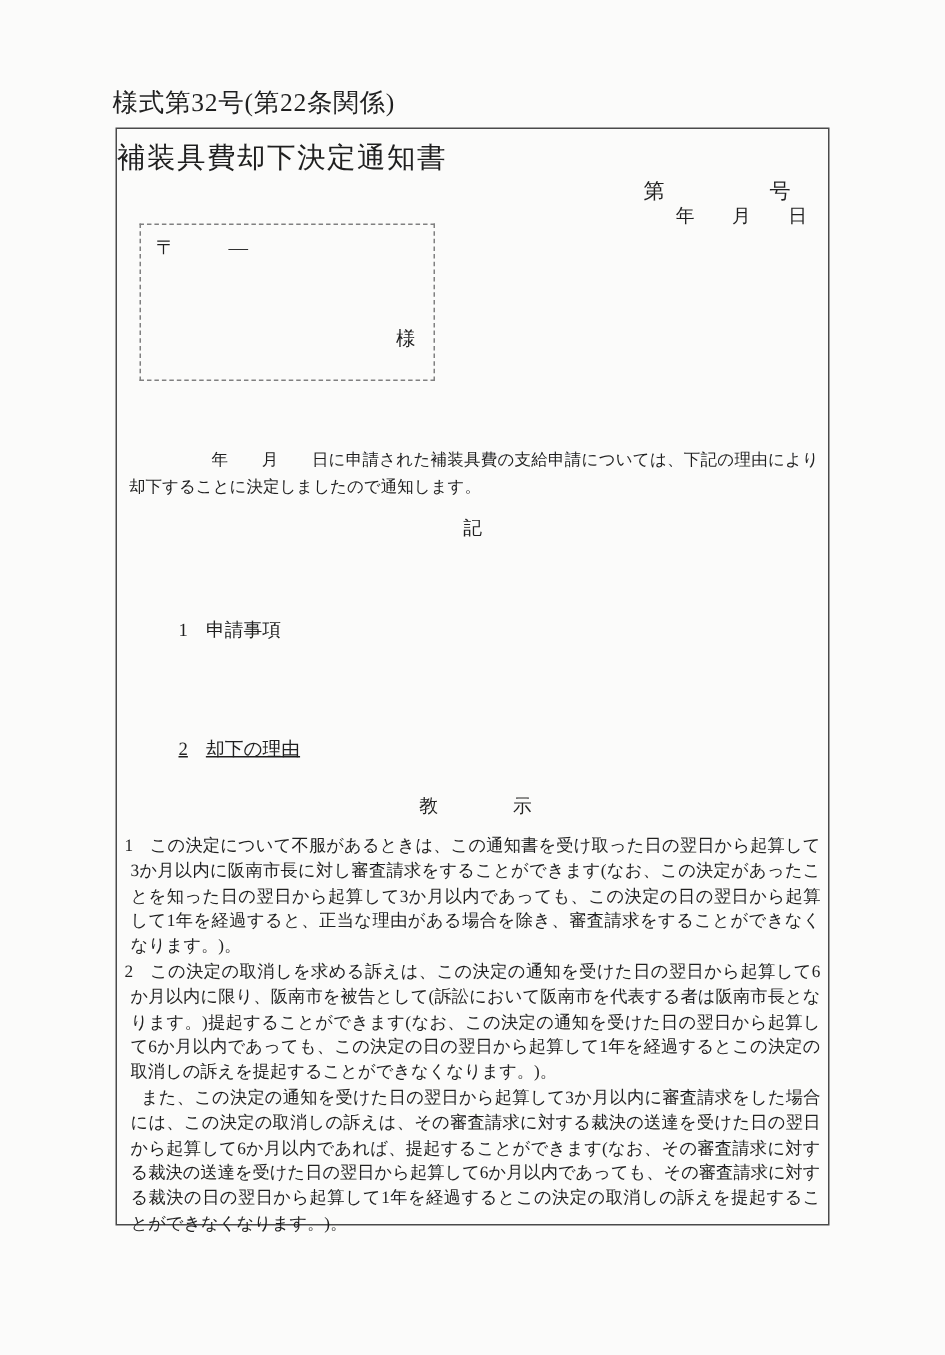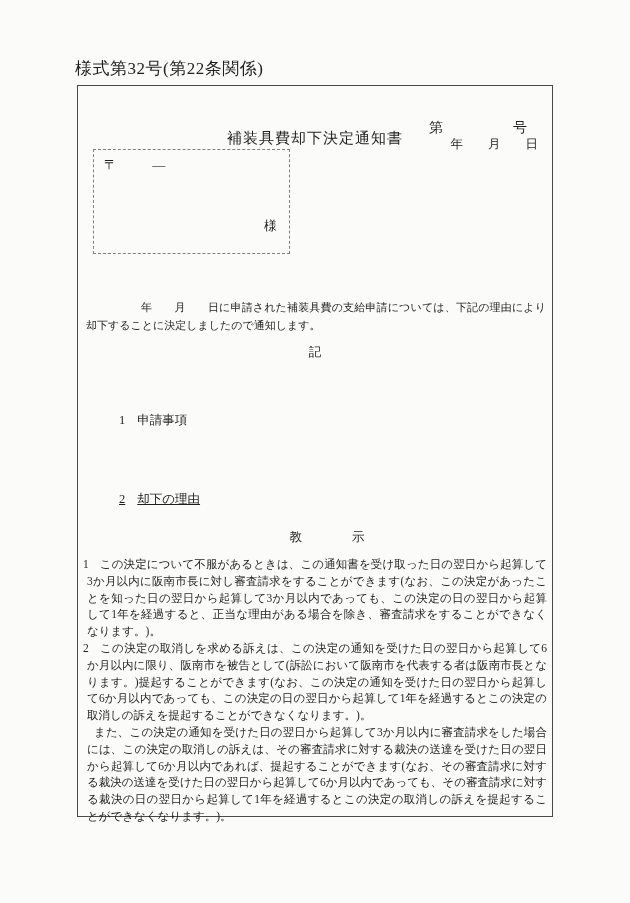--- a/index.html
+++ b/index.html
@@ -29,24 +29,23 @@
     width: 474px;
     height: 730px;
     border: 1px solid #4a4a4a;
     background: transparent;
   }
   .doc-title {
     position: absolute;
     top: 6px;
     left: 0;
     width: 100%;
-    text-align: center;
-    font-size: 15px;
+    text-align: left;
+    font-size: 19px;
     letter-spacing: 1px;
-    margin-top: 37px;
   }
   .doc-number {
     position: absolute;
     top: 33px;
     right: 25px;
     font-size: 14px;
   }
   .doc-date {
     position: absolute;
     top: 50px;
@@ -117,21 +116,21 @@
   .record-item {
     position: absolute;
     left: 41px;
     font-size: 12.5px;
     margin-top: 36px;
   }
   .record-item .rnum { margin-right: 12px; }
   .instruction-heading {
     position: absolute;
     top: 443px;
-    left: 12px;
+    left: 2px;
     width: 100%;
     text-align: center;
     font-size: 12.5px;
   }
   .legal {
     position: absolute;
     top: 470px;
     left: 5px;
     right: 5px;
     font-size: 11.5px;

